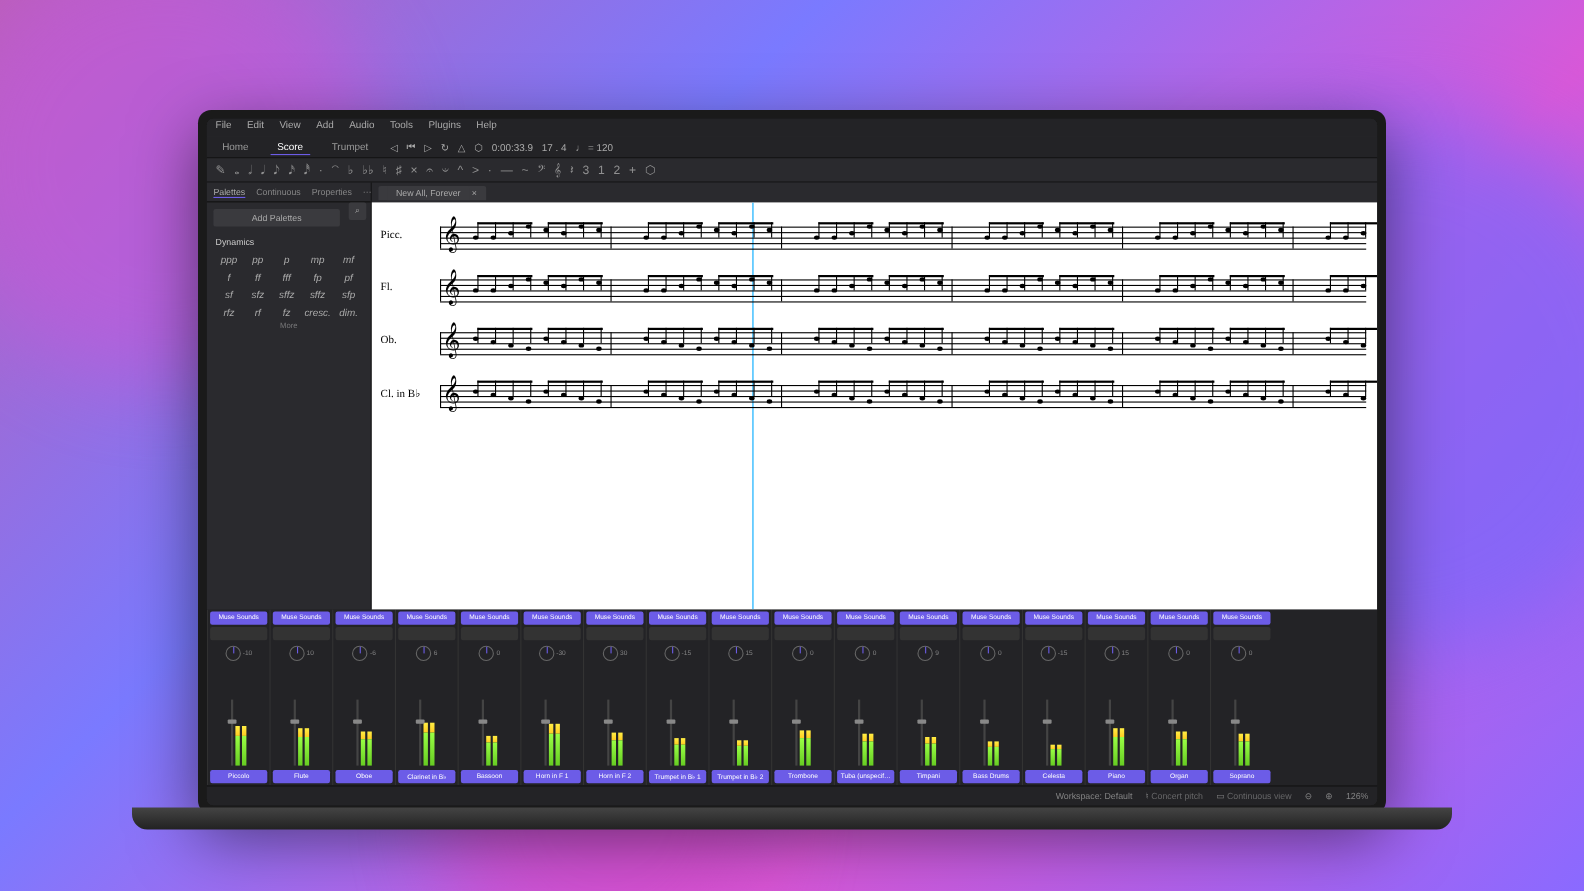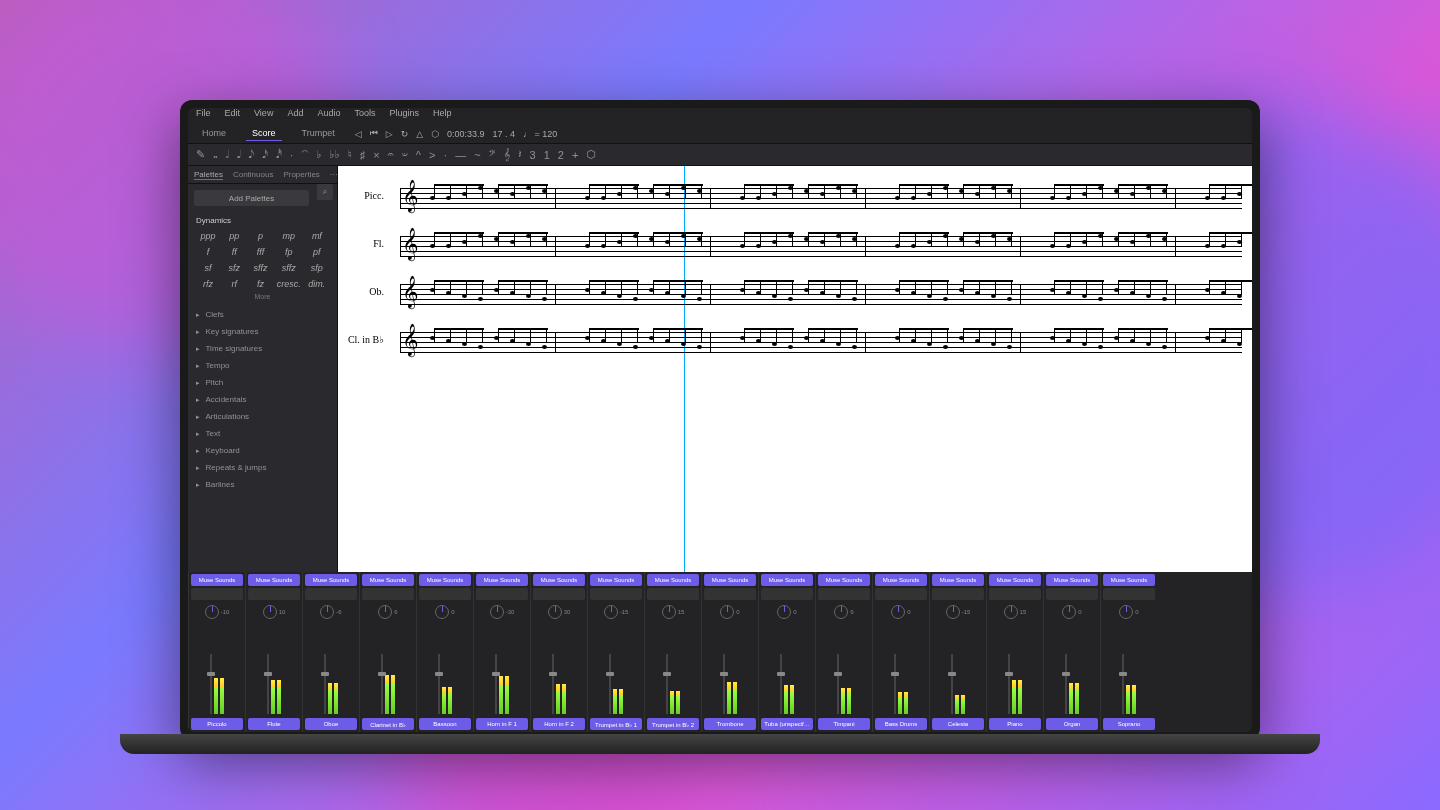--- a/index.html
+++ b/index.html
@@ -31,21 +31,21 @@
 .more{text-align:center;font-size:7px;opacity:.6;padding:2px}
 .pal-list{flex:1}
 .pal-item{padding:4px 8px;display:flex;align-items:center;gap:6px;font-size:8px;opacity:.8}
 .pal-item::before{content:"▸";font-size:7px}
 .score-area{flex:1;display:flex;flex-direction:column;min-height:0}
 .doc-tab{height:18px;display:flex;align-items:center;padding:0 6px;background:#2a2a2e}
 .doc-tab span{background:#3a3a3e;padding:2px 8px;font-size:8px;border-radius:2px 2px 0 0}
 .score{flex:1;background:#fff;position:relative;overflow:hidden}
 .staff-group{position:absolute;left:50px;right:10px}
 .staff{height:42px;position:relative;margin-bottom:6px}
-.staff-label{position:absolute;left:-42px;top:14px;font-size:10px;color:#000;font-family:serif;text-align:right;width:38px}
+.staff-label{position:absolute;left:-42px;top:14px;font-size:10px;color:#000;font-family:serif;width:38px}
 .lines{position:absolute;left:12px;right:0;top:12px}
 .lines div{height:1px;background:#000;margin-bottom:4px}
 .clef{position:absolute;left:14px;top:4px;font-size:28px;color:#000;font-family:serif}
 .barline{position:absolute;top:12px;height:20px;width:1px;background:#000}
 .playhead{position:absolute;top:0;bottom:0;width:1px;background:#0af;left:346px}
 .notes{position:absolute;left:32px;right:0;top:8px;height:26px}
 .note{position:absolute;width:5px;height:4px;background:#000;border-radius:50%}
 .beam{position:absolute;height:2px;background:#000}
 .stem{position:absolute;width:1px;background:#000}
 .mixer{height:160px;background:#232326;display:flex;font-size:7px}
@@ -174,36 +174,26 @@
               <span>sffz</span>
               <span>sfp</span>
               <span>rfz</span>
               <span>rf</span>
               <span>fz</span>
               <span>cresc.</span>
               <span>dim.</span>
             </div>
       <div class="more">More</div>
     </div>
-    <div class="pal-list" id="pallist">
-            <div class="pal-item">Clefs</div>
-            <div class="pal-item">Key signatures</div>
-            <div class="pal-item">Time signatures</div>
-            <div class="pal-item">Tempo</div>
-            <div class="pal-item">Pitch</div>
-            <div class="pal-item">Accidentals</div>
-            <div class="pal-item">Articulations</div>
-            <div class="pal-item">Text</div>
-            <div class="pal-item">Keyboard</div>
-            <div class="pal-item">Repeats &amp; jumps</div>
-            <div class="pal-item">Barlines</div>
-          </div>
   </div>
 
   <div class="score-area">
+    <div class="doc-tab">
+      <span><span>New All, Forever</span> ×</span>
+    </div>
     <div class="score">
       <div class="playhead"></div>
       <div class="staff-group" id="staves" style="top:10px">
               <div class="staff">
                 <div class="staff-label">Picc.</div>
                 <div class="lines">
                   <div></div>
                   <div></div>
                   <div></div>
                   <div></div>
@@ -1041,16 +1031,24 @@
               <div class="meter">
                 <div class="m-green" style="height: 22px;"></div>
                 <div class="m-yellow" style="height: 6.6px;"></div>
               </div>
             </div>
             <div class="ch-name">Soprano</div>
           </div>
         </div>
 </div>
 
+<div class="statusbar">
+  <span>Workspace: Default</span>
+  <span>♮ <span>Concert pitch</span></span>
+  <span>▭ <span>Continuous view</span></span>
+  <span>⊖</span>
+  <span>⊕</span>
+  <span>126%</span>
+</div>
 
 </div>
 </div>
 <div class="laptop-base"></div>
 
 </body></html>

